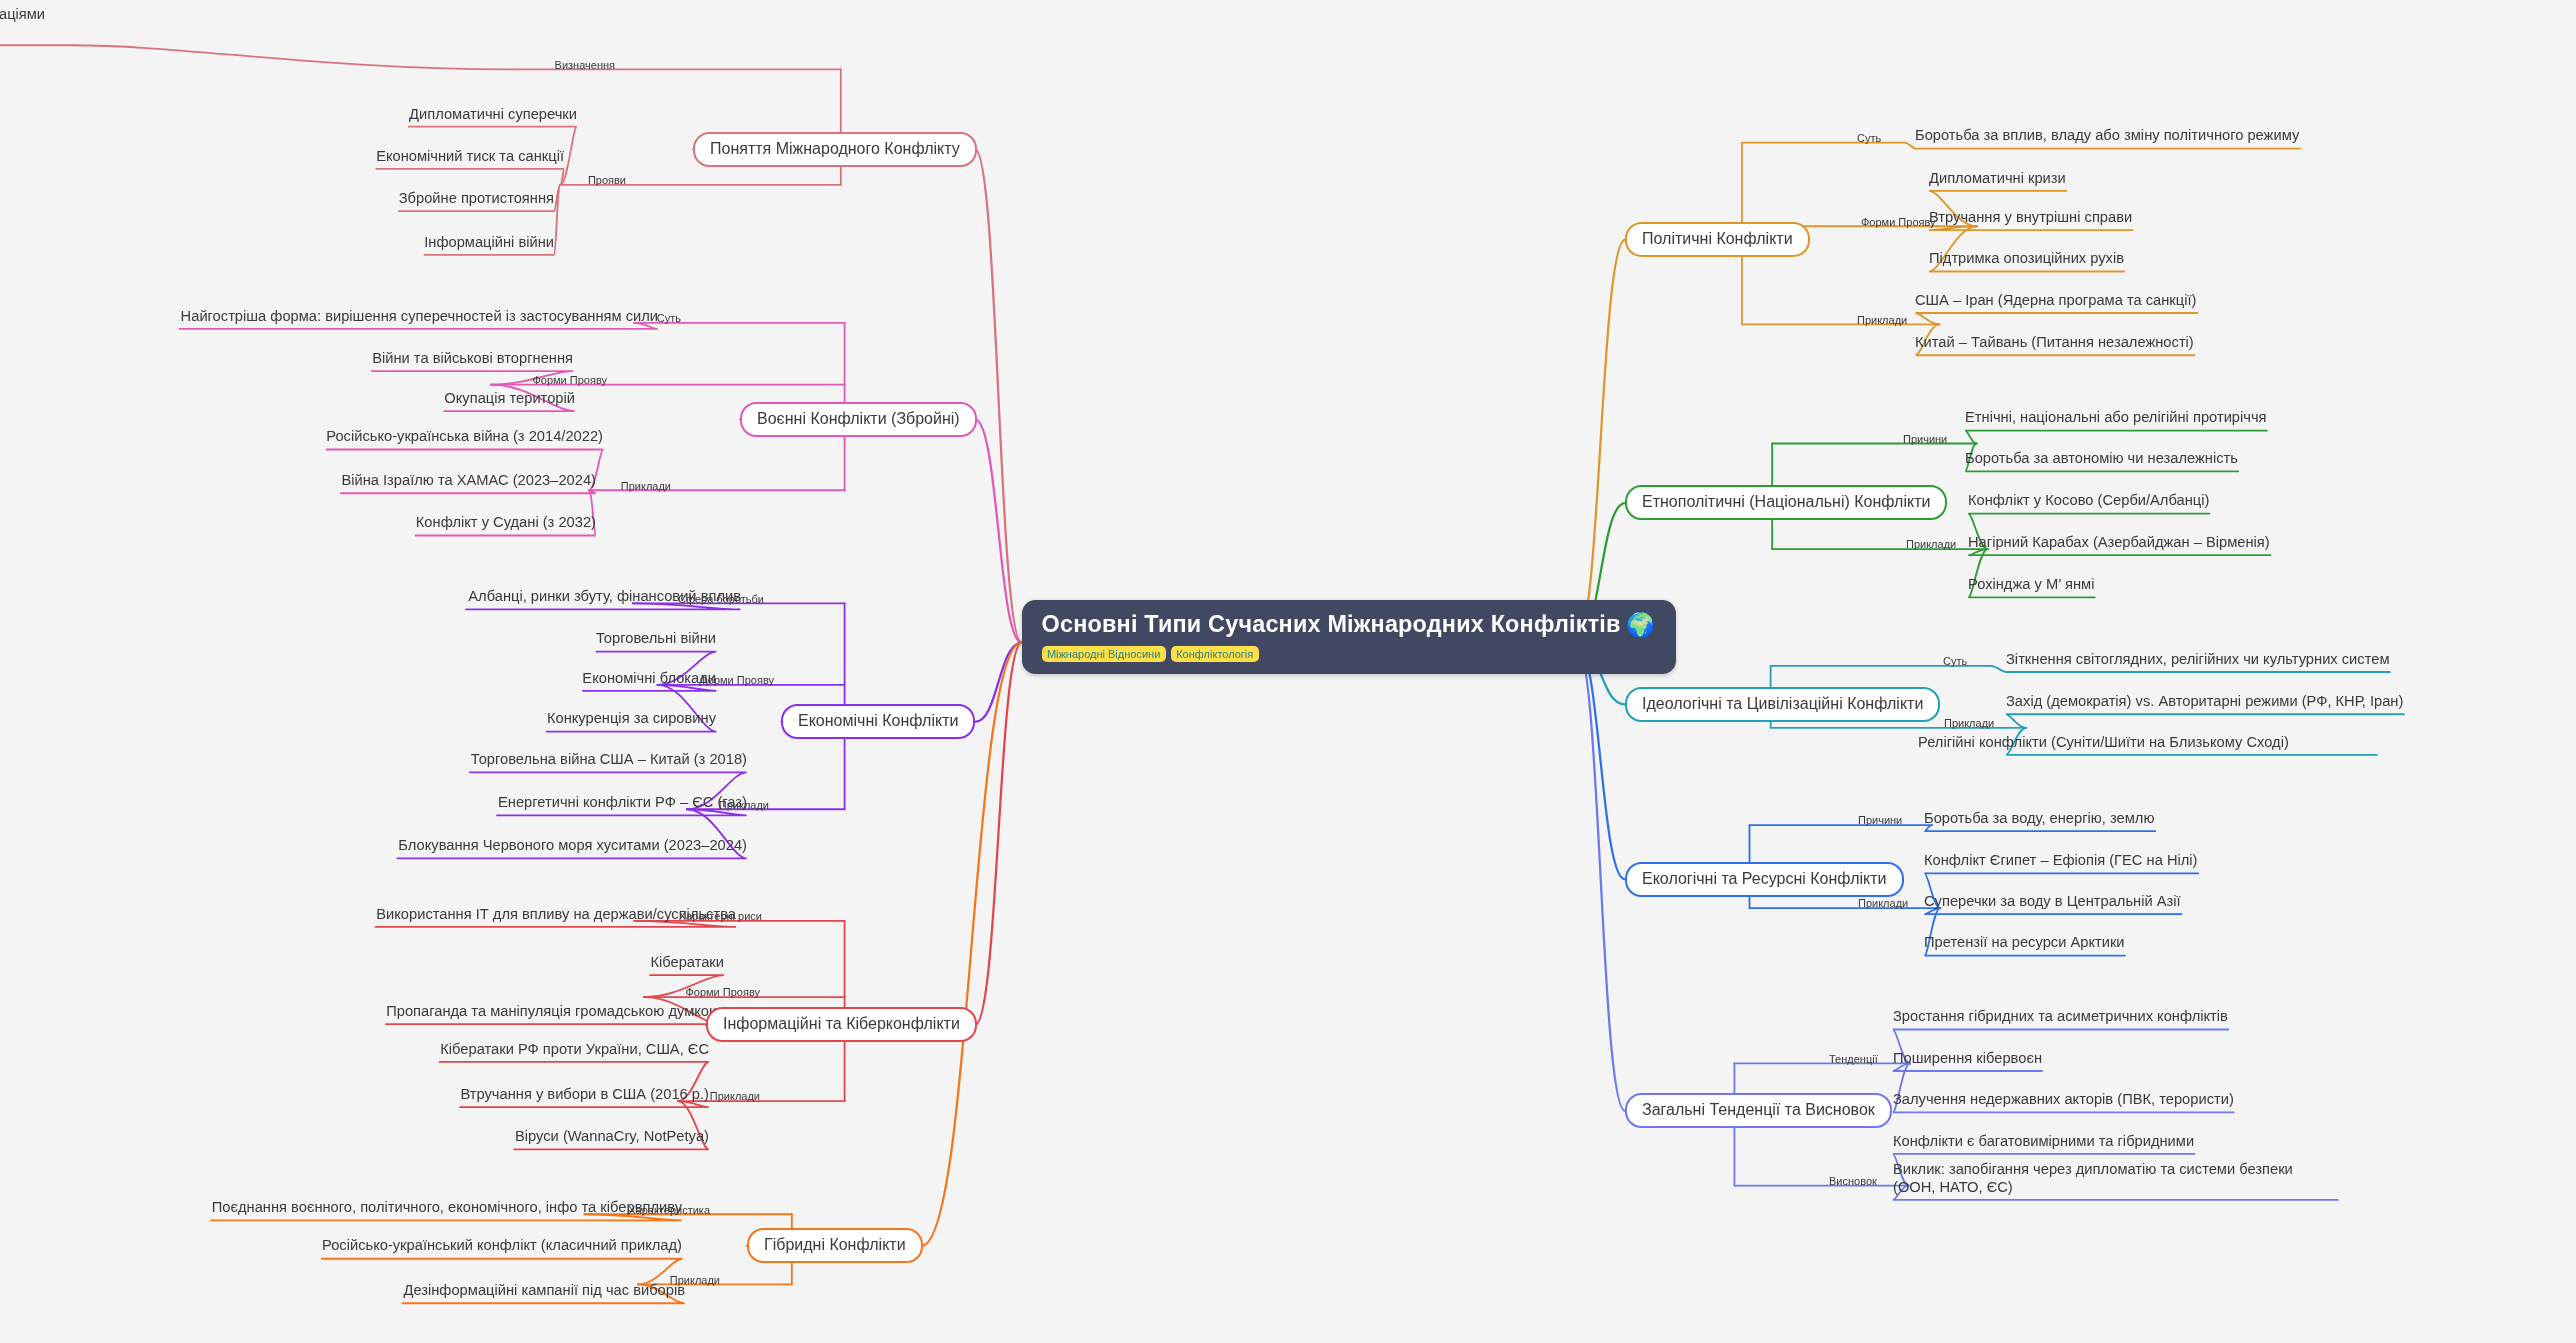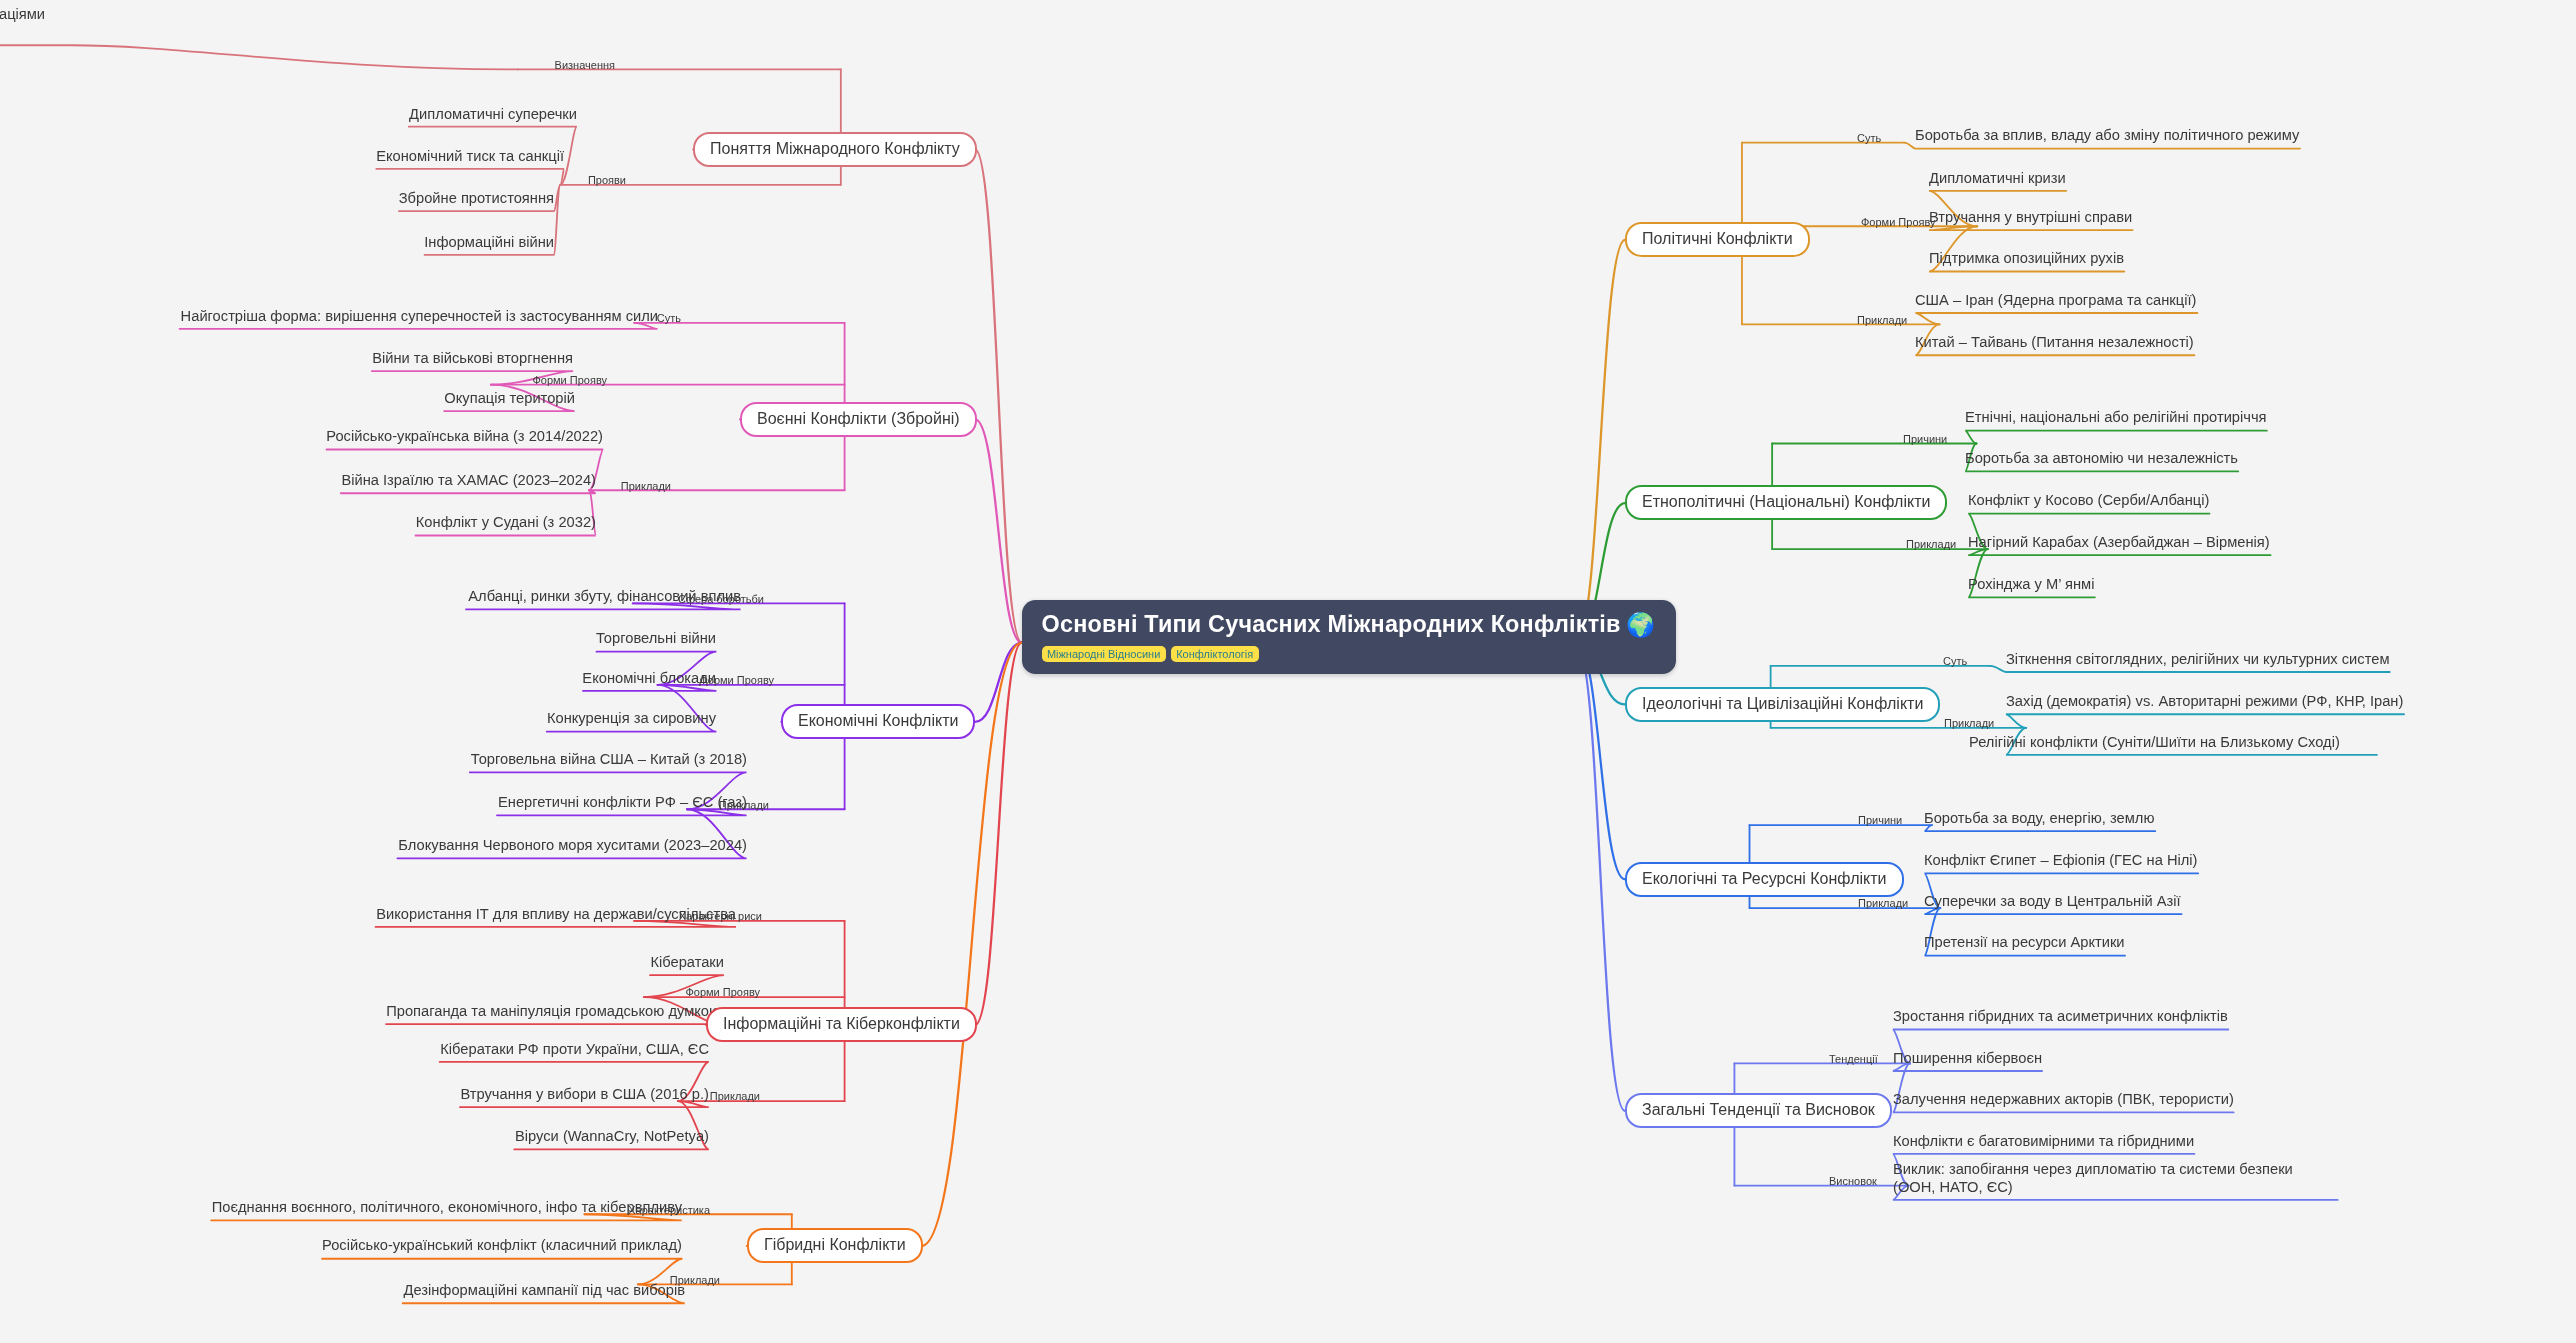--- a/index.html
+++ b/index.html
@@ -261,21 +261,21 @@
       <div class="leaf" style="left: 1965px; top: 450px;">Боротьба за автономію чи незалежність</div>
       <div class="sublabel" style="left: 1906px; top: 538px;">Приклади</div>
       <div class="leaf" style="left: 1968px; top: 492px;">Конфлікт у Косово (Серби/Албанці)</div>
       <div class="leaf" style="left: 1968px; top: 534px;">Нагірний Карабах (Азербайджан – Вірменія)</div>
       <div class="leaf" style="left: 1968px; top: 576px;">Рохінджа у М’ янмі</div>
       <div class="mainnode" style="border-color: rgb(34, 160, 184); top: 687px; left: 1625px;"><span>Ідеологічні та Цивілізаційні Конфлікти</span></div>
       <div class="sublabel" style="left: 1943px; top: 655px;">Суть</div>
       <div class="leaf" style="left: 2006px; top: 651px;">Зіткнення світоглядних, релігійних чи культурних систем</div>
       <div class="sublabel" style="left: 1944px; top: 717px;">Приклади</div>
       <div class="leaf" style="left: 2006px; top: 693px;">Захід (демократія) vs. Авторитарні режими (РФ, КНР, Іран)</div>
-      <div class="leaf" style="left: 1969px; top: 734px;">Релігійні конфлікти (Суніти/Шиїти на Близькому Сході)</div>
+      <div class="leaf" style="left: 1918px; top: 734px;">Релігійні конфлікти (Суніти/Шиїти на Близькому Сході)</div>
       <div class="mainnode" style="border-color: rgb(47, 111, 232); top: 862px; left: 1625px;"><span>Екологічні та Ресурсні Конфлікти</span></div>
       <div class="sublabel" style="left: 1858px; top: 814px;">Причини</div>
       <div class="leaf" style="left: 1924px; top: 810px;">Боротьба за воду, енергію, землю</div>
       <div class="sublabel" style="left: 1858px; top: 897px;">Приклади</div>
       <div class="leaf" style="left: 1924px; top: 852px;">Конфлікт Єгипет – Ефіопія (ГЕС на Нілі)</div>
       <div class="leaf" style="left: 1924px; top: 893px;">Суперечки за воду в Центральній Азії</div>
       <div class="leaf" style="left: 1924px; top: 934px;">Претензії на ресурси Арктики</div>
       <div class="mainnode" style="border-color: rgb(107, 120, 238); top: 1093px; left: 1625px;"><span>Загальні Тенденції та Висновок</span></div>
       <div class="sublabel" style="left: 1829px; top: 1053px;">Тенденції</div>
       <div class="leaf" style="left: 1893px; top: 1008px;">Зростання гібридних та асиметричних конфліктів</div>

